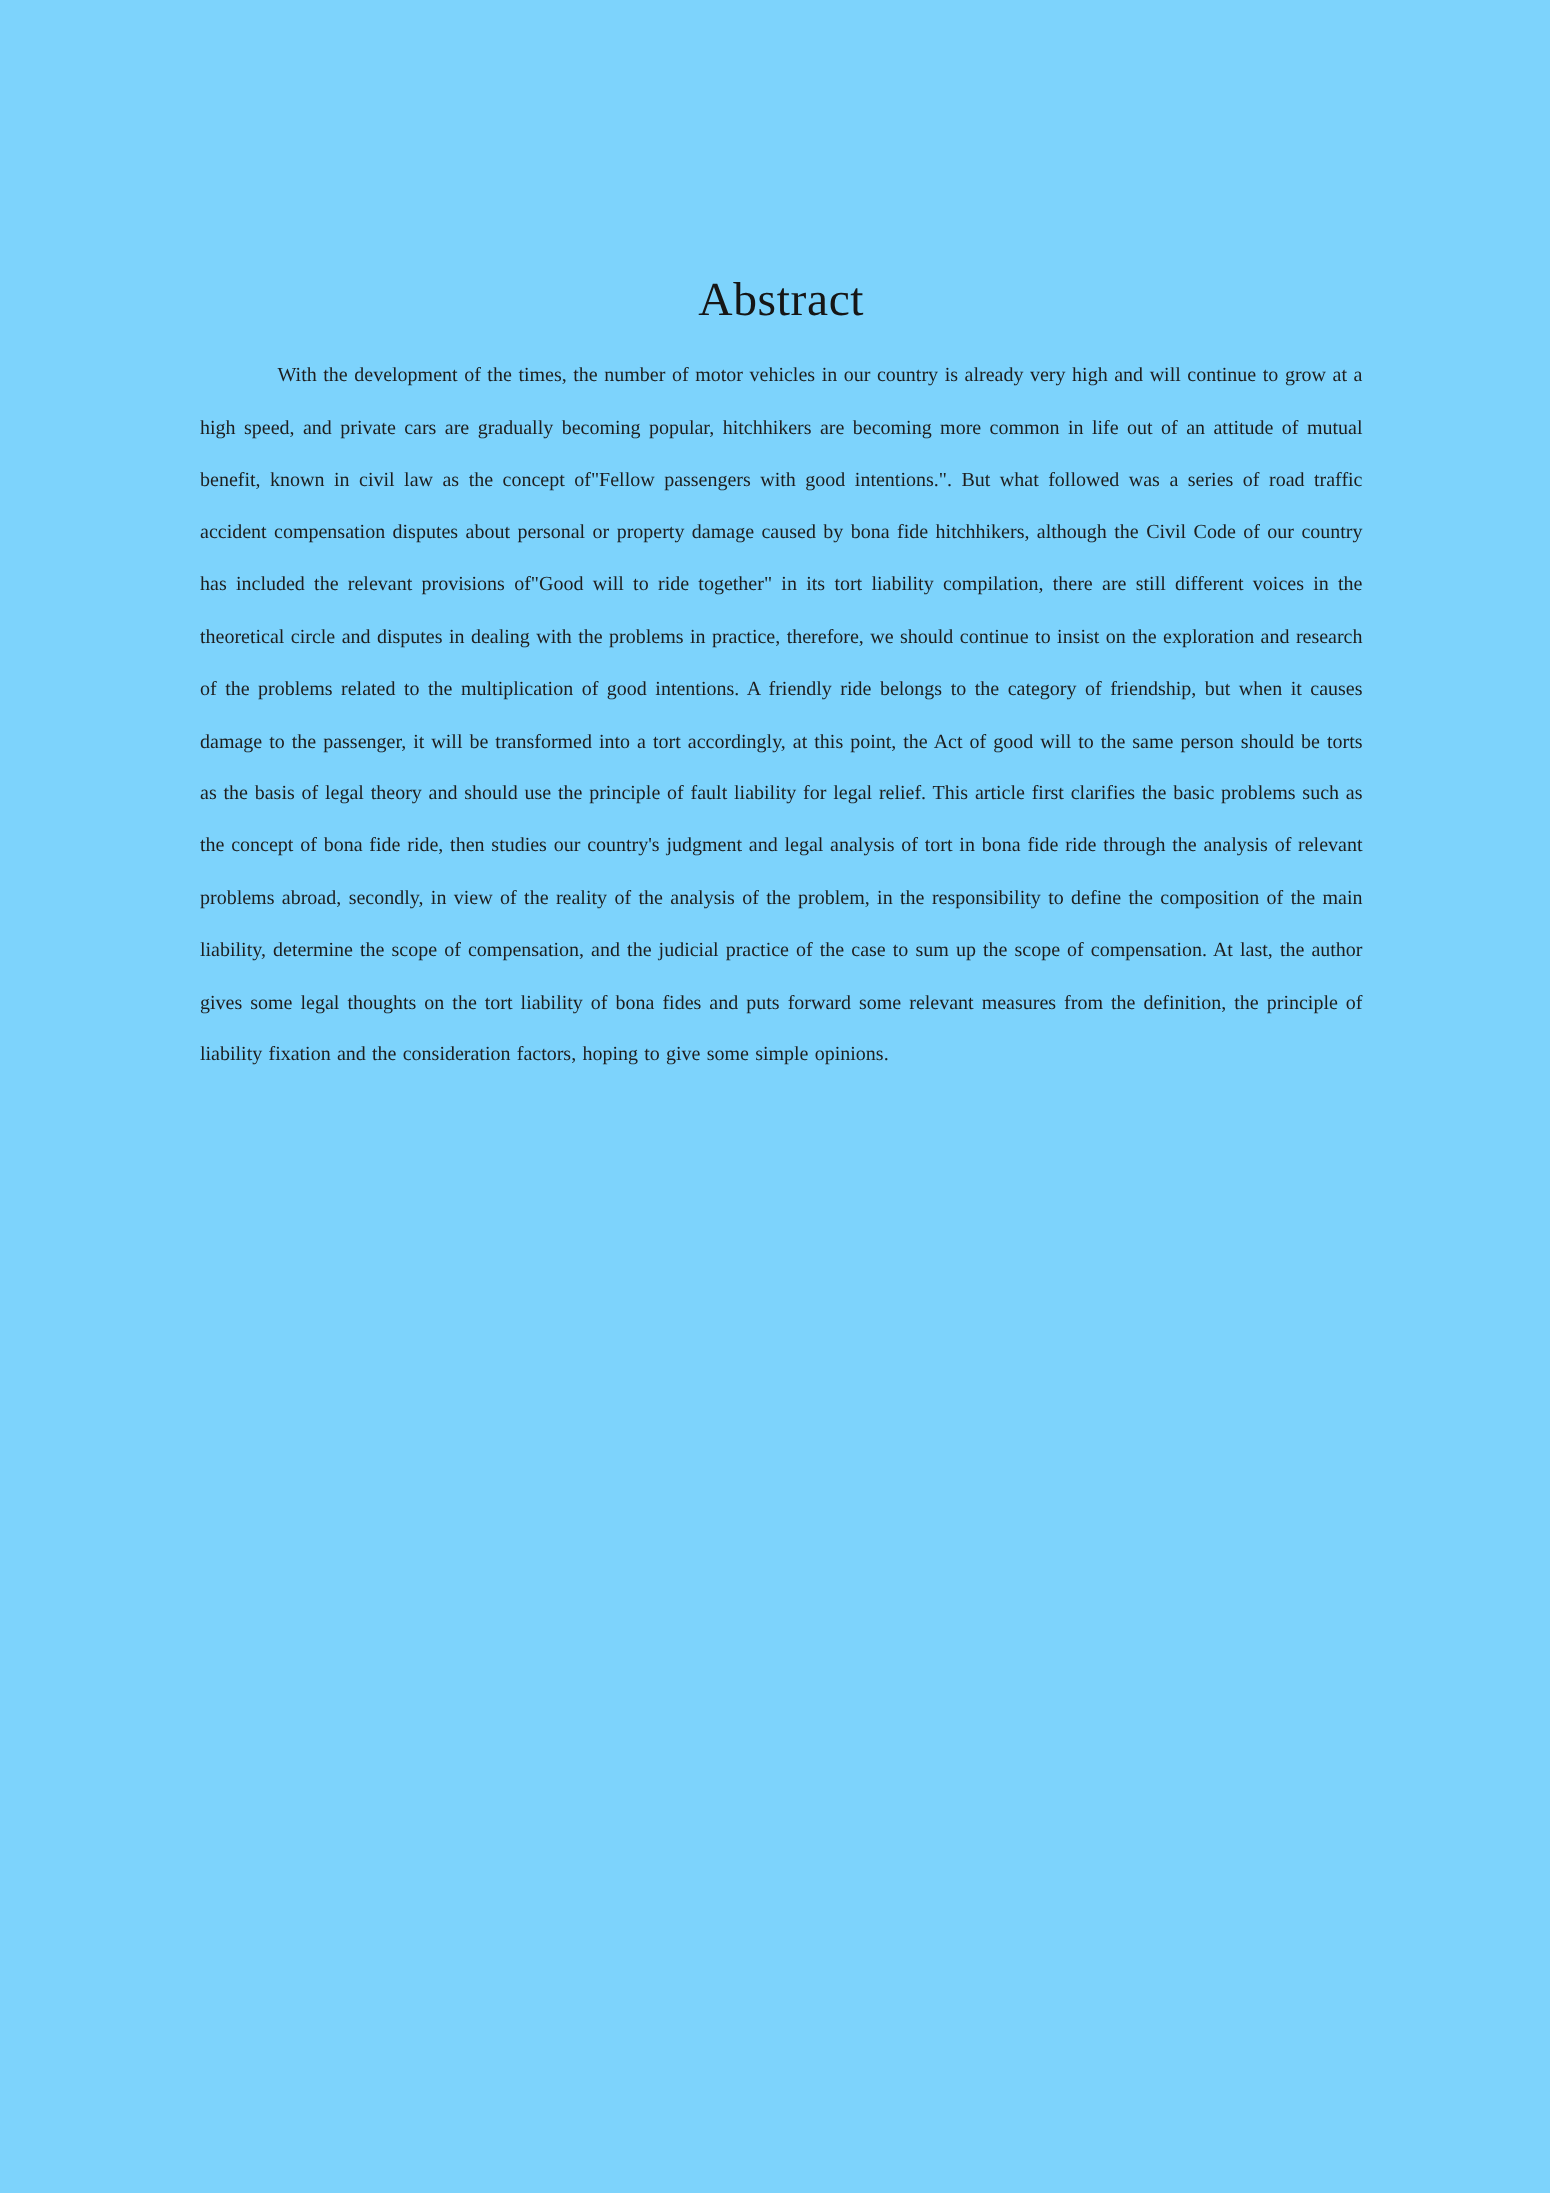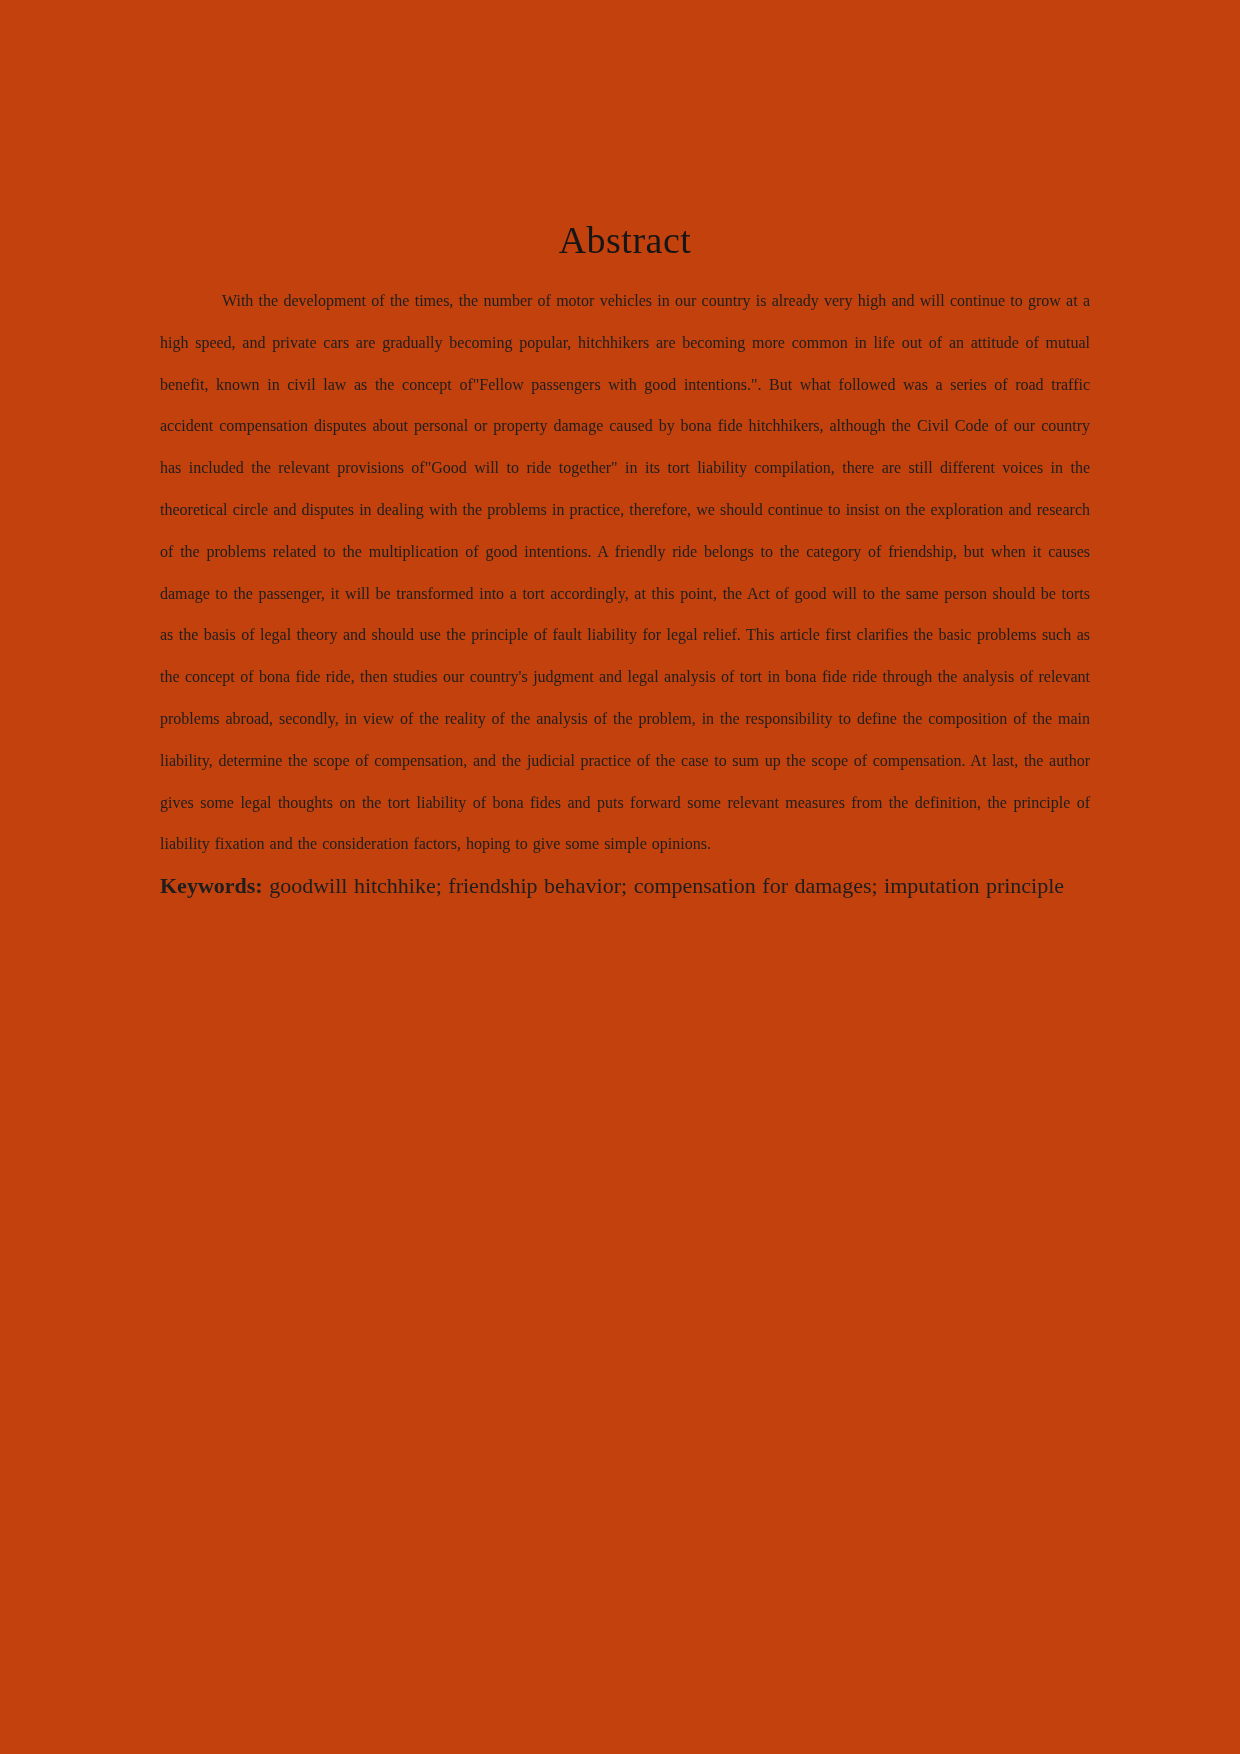--- a/index.html
+++ b/index.html
@@ -4,21 +4,21 @@
 <style>
   html, body {
     margin: 0;
     padding: 0;
     background: #ffffff;
   }
   .page {
     position: relative;
     width: 1240px;
     height: 1754px;
-    background: #c2410c;
+    background: #7dd3fc;
     box-sizing: border-box;
     padding: 212px 150px 0 160px;
     font-family: "Liberation Serif", "DejaVu Serif", serif;
     color: #1e1e1e;
     overflow: hidden;
   }
   .doc-title {
     font-size: 38px;
     font-weight: 400;
     line-height: 56px;
@@ -47,17 +47,13 @@
   }
 </style>
 </head>
 <body>
 
 <div class="page">
   <h1 class="doc-title">Abstract</h1>
 
   <p class="abstract-body">With the development of the times, the number of motor vehicles in our country is already very high and will continue to grow at a high speed, and private cars are gradually becoming popular, hitchhikers are becoming more common in life out of an attitude of mutual benefit, known in civil law as the concept of"Fellow passengers with good intentions.". But what followed was a series of road traffic accident compensation disputes about personal or property damage caused by bona fide hitchhikers, although the Civil Code of our country has included the relevant provisions of"Good will to ride together" in its tort liability compilation, there are still different voices in the theoretical circle and disputes in dealing with the problems in practice, therefore, we should continue to insist on the exploration and research of the problems related to the multiplication of good intentions. A friendly ride belongs to the category of friendship, but when it causes damage to the passenger, it will be transformed into a tort accordingly, at this point, the Act of good will to the same person should be torts as the basis of legal theory and should use the principle of fault liability for legal relief. This article first clarifies the basic problems such as the concept of bona fide ride, then studies our country's judgment and legal analysis of tort in bona fide ride through the analysis of relevant problems abroad, secondly, in view of the reality of the analysis of the problem, in the responsibility to define the composition of the main liability, determine the scope of compensation, and the judicial practice of the case to sum up the scope of compensation. At last, the author gives some legal thoughts on the tort liability of bona fides and puts forward some relevant measures from the definition, the principle of liability fixation and the consideration factors, hoping to give some simple opinions.</p>
 
-  <p class="keywords-line">
-    <span class="kw-label">Keywords:</span>
-    <span>goodwill hitchhike; friendship behavior; compensation for damages; imputation principle</span>
-  </p>
 </div>
 
 </body></html>

